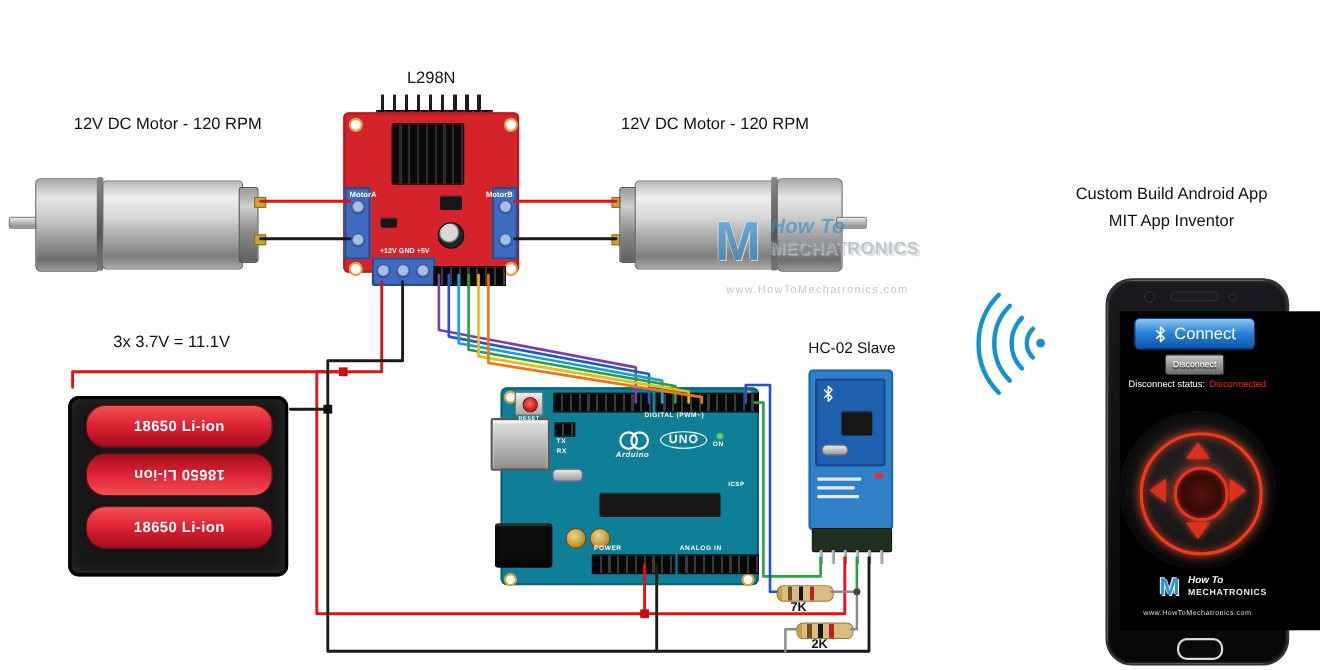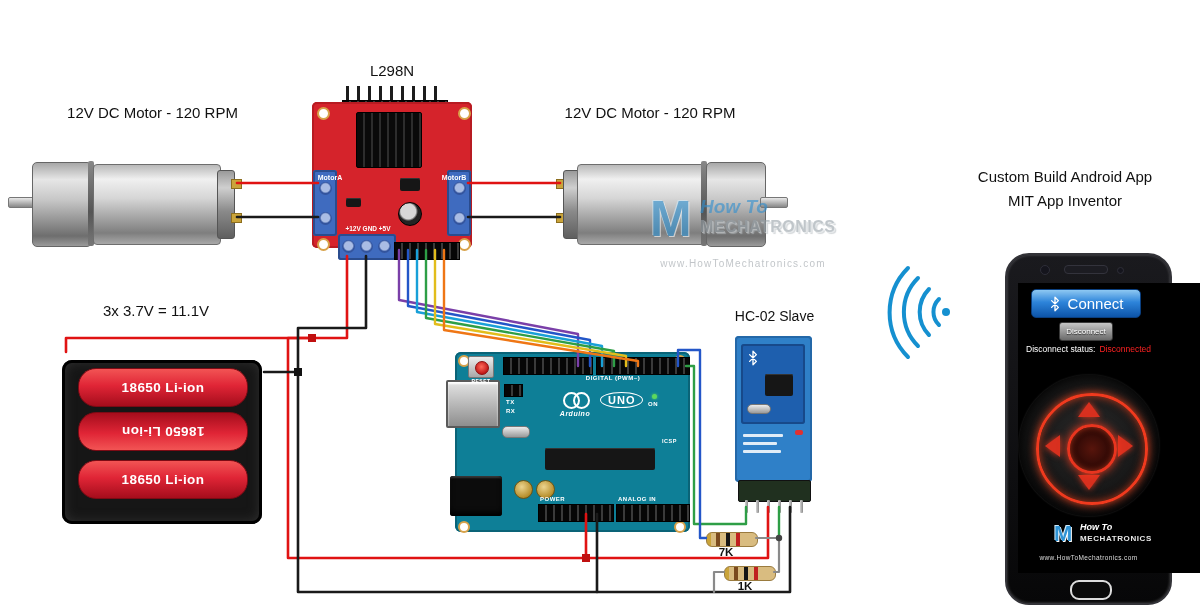--- a/index.html
+++ b/index.html
@@ -209,21 +209,21 @@
     <div class="abs mpin" style="left:21px;top:164px;height:13px;"></div>
     <div class="abs mpin" style="left:32px;top:164px;height:13px;"></div>
     <div class="abs mpin" style="left:43px;top:164px;height:13px;"></div>
     <div class="abs mpin" style="left:54px;top:164px;height:13px;"></div>
     <div class="abs mpin" style="left:65px;top:164px;height:13px;"></div>
   </div>
 
   <div class="abs resistor" style="left:706px;top:532px;width:50px;height:13px;"></div>
   <div class="abs rlabel" style="left:712px;top:546px;width:28px;">7K</div>
   <div class="abs resistor" style="left:724px;top:566px;width:50px;height:13px;"></div>
-  <div class="abs rlabel" style="left:731px;top:580px;width:28px;">1K</div>
+  <div class="abs rlabel" style="left:731px;top:580px;width:28px;">2K</div>
 
   <div class="abs wm" style="left:648px;top:190px;width:190px;height:85px;">
     <div class="abs mlogo" style="left:2px;top:4px;font-size:50px;">M</div>
     <div class="abs howto" style="left:52px;top:6px;font-size:19px;">How To</div>
     <div class="abs brandtxt" style="left:52px;top:28px;font-size:16px;">MECHATRONICS</div>
     <div class="abs urltxt" style="left:0;top:68px;width:190px;">www.HowToMechatronics.com</div>
   </div>
 
   <div class="abs phone" style="left:1005px;top:253px;width:163px;height:348px;">
     <div class="abs camdot" style="left:33px;top:10px;width:8px;height:8px;"></div>

